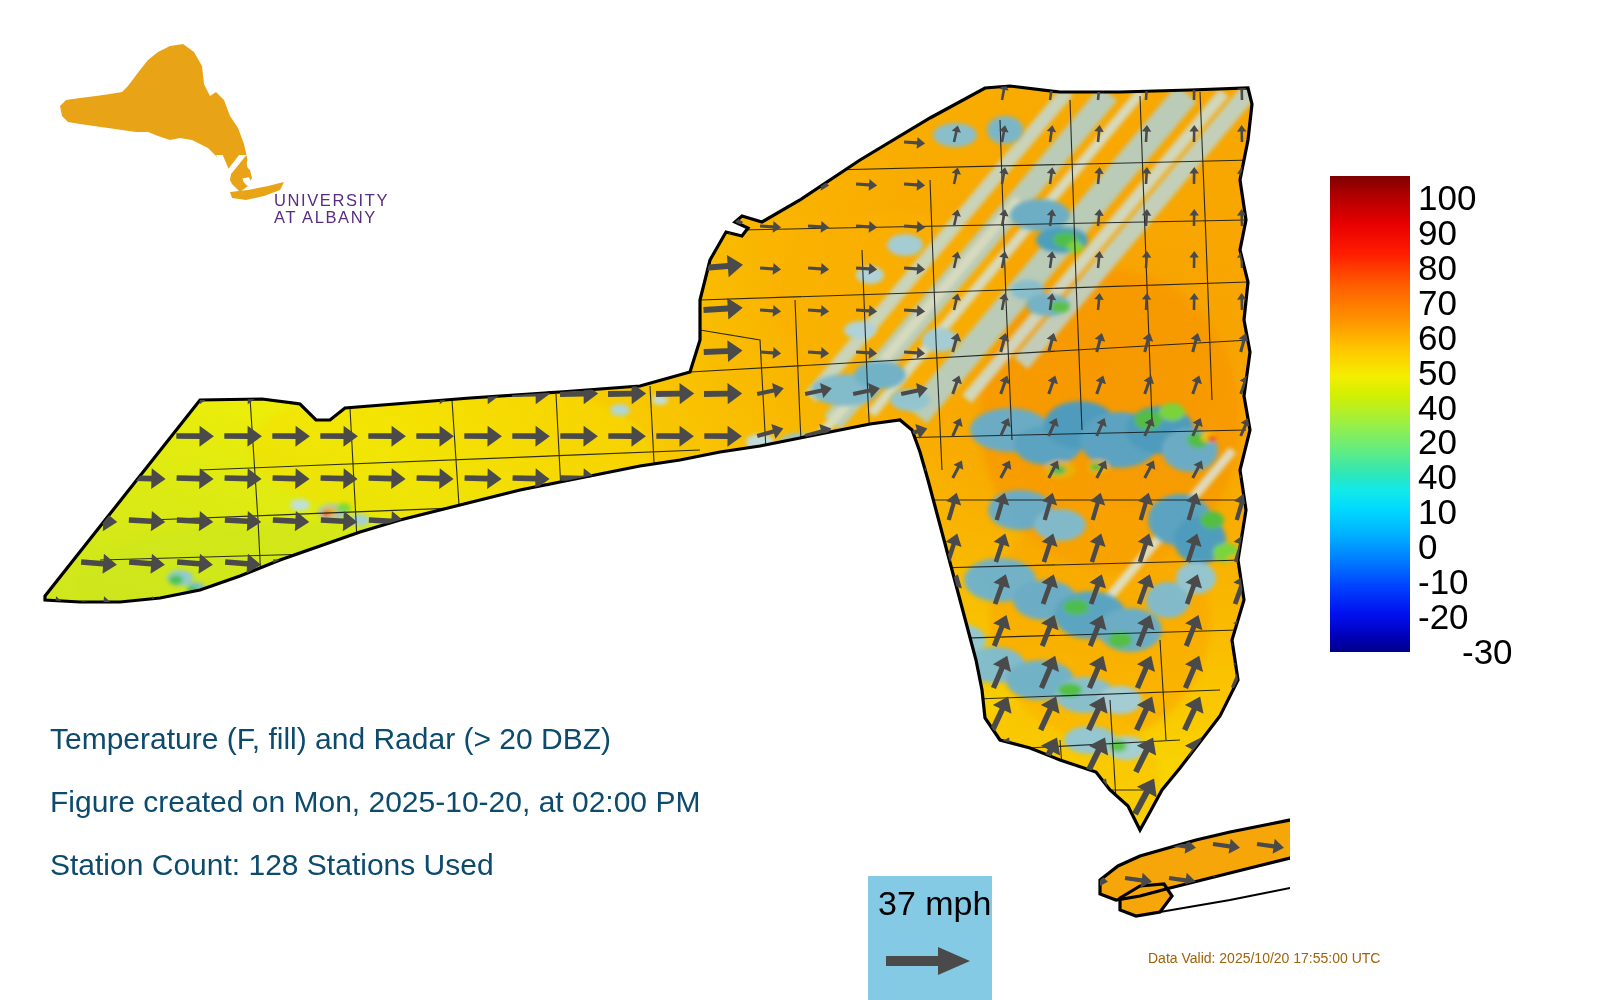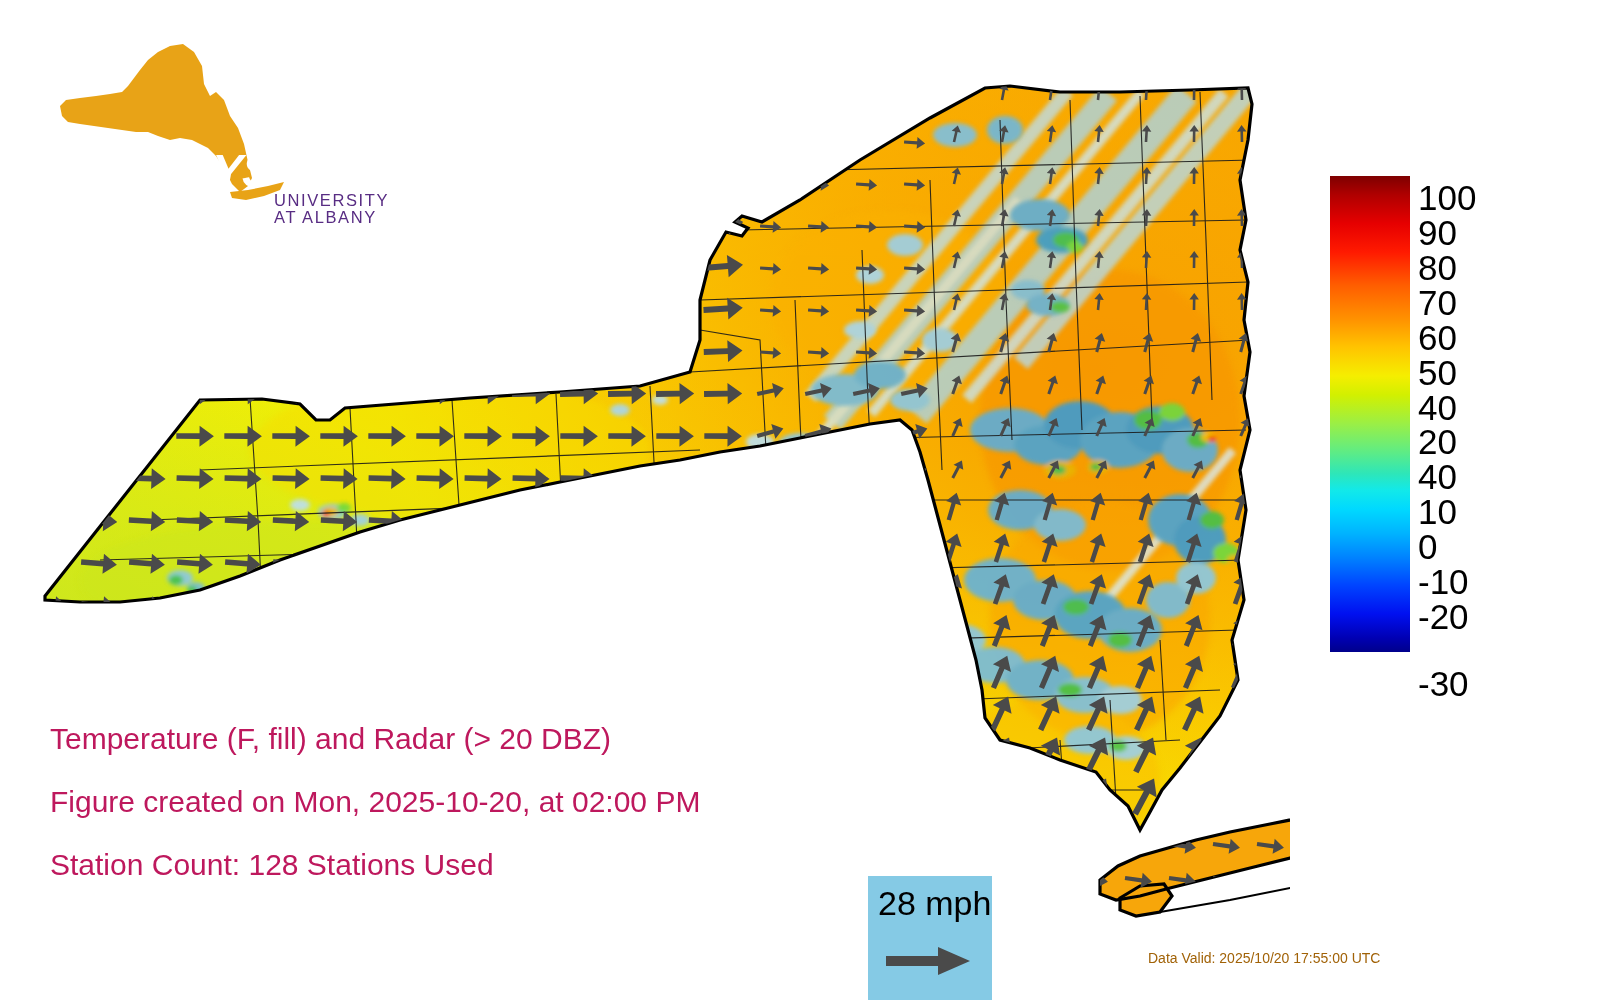--- a/index.html
+++ b/index.html
@@ -41,21 +41,21 @@
       #00B4FF 75%,
       #0084FF 80%,
       #0044FF 86%,
       #0010F0 92%,
       #0000B4 97%,
       #00008B 100%);}
   .cb-label{position:absolute;left:1418px;font-size:35px;color:#000;line-height:1;
             text-align:left;white-space:nowrap;}
 
   
-  .caption{position:absolute;left:50px;font-size:30px;color:#be185d;white-space:nowrap;}
+  .caption{position:absolute;left:50px;font-size:30px;color:#0c4a6e;white-space:nowrap;}
   #cap-title{top:722px;}
   #cap-created{top:785px;}
   #cap-stations{top:848px;}
 
   
   #wind-key{position:absolute;left:868px;top:876px;width:124px;height:124px;
             background:#85CAE5;}
   #wind-key-label{position:absolute;left:10px;top:8px;font-size:34px;color:#000;
                   white-space:nowrap;}
   #wind-key-arrow{position:absolute;left:18px;top:68px;}
@@ -854,27 +854,27 @@
     <div class="cb-label" style="top: 284.769px;">70</div>
     <div class="cb-label" style="top: 319.692px;">60</div>
     <div class="cb-label" style="top: 354.615px;">50</div>
     <div class="cb-label" style="top: 389.538px;">40</div>
     <div class="cb-label" style="top: 424.462px;">20</div>
     <div class="cb-label" style="top: 459.385px;">40</div>
     <div class="cb-label" style="top: 494.308px;">10</div>
     <div class="cb-label" style="top: 529.231px;">0</div>
     <div class="cb-label" style="top: 564.154px;">-10</div>
     <div class="cb-label" style="top: 599.077px;">-20</div>
-    <div class="cb-label" style="top: 666px;">-30</div>
+    <div class="cb-label" style="top: 634px; margin-left: 44px;">-30</div>
   </div>
 
 <div class="caption" id="cap-title">Temperature (F, fill) and Radar (&gt; 20 DBZ)</div>
 <div class="caption" id="cap-created">Figure created on Mon, 2025-10-20, at 02:00 PM</div>
 <div class="caption" id="cap-stations">Station Count: 128 Stations Used</div>
 
 <div id="wind-key">
-  <div id="wind-key-label">28 mph</div>
+  <div id="wind-key-label">37 mph</div>
   <svg id="wind-key-arrow" width="90" height="34" viewBox="0 0 90 34">
     <path d="M0 12 L52 12 L52 3 L84 17 L52 31 L52 22 L0 22 Z" fill="#4A4A4A"></path>
   </svg>
 </div>
 
 <div id="data-valid">Data Valid: 2025/10/20 17:55:00 UTC</div>
 
 </body></html>

